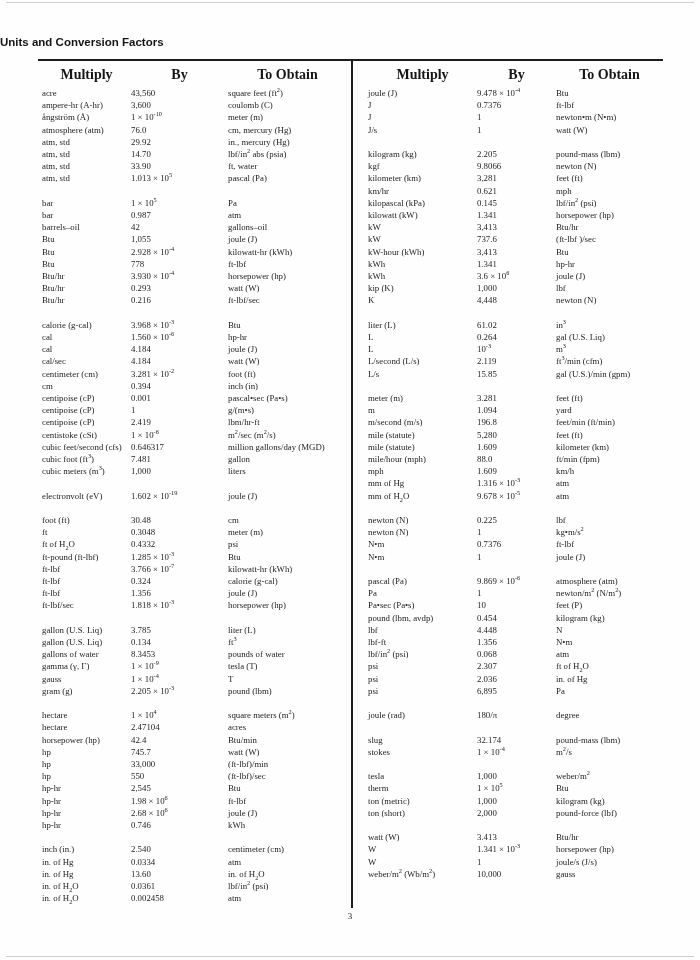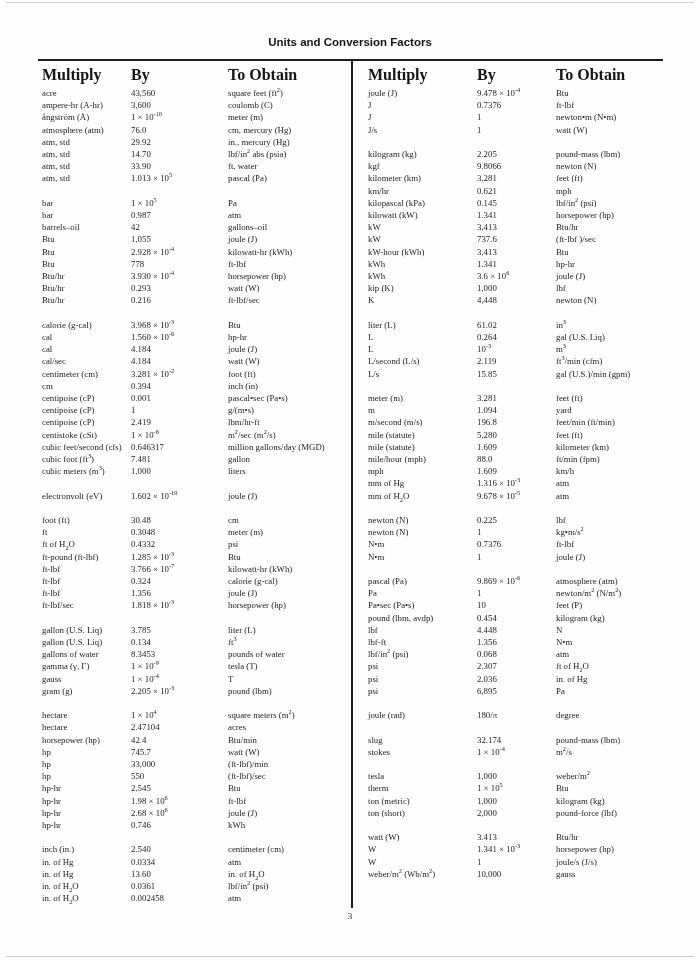--- a/index.html
+++ b/index.html
@@ -14,44 +14,45 @@
     background: #fefefe;
     color: #1d1d1d;
     overflow: hidden;
   }
   .scan-edge { position: absolute; left: 6px; right: 6px; height: 1px; background: #cfcfcf; }
   .scan-edge.top { top: 2px; }
   .scan-edge.bottom { top: 956px; }
 
   .title {
     position: absolute; top: 36px; left: 0; width: 100%;
-    text-align: center;
+    text-align: left;
     font-family: "Liberation Sans", sans-serif;
     font-weight: 700; font-size: 11.5px;
     color: #161616;
   }
   .top-rule {
     position: absolute; left: 38px; top: 59px;
     width: 625px; height: 2px; background: #1d1d1d;
   }
   .divider {
     position: absolute; left: 351px; top: 59px;
     width: 1.6px; height: 849px; background: #1d1d1d;
   }
 
   .half { position: absolute; top: 68px; }
   .half.left  { left: 42px;  width: 305px; }
   .half.right { left: 368px; width: 295px; }
 
   .col-headers {
     display: grid;
-    font-weight: 700; font-size: 16px;
+    font-weight: 700; font-size: 14px;
     line-height: 13px;
     margin-bottom: 6px;
     color: #161616;
+    text-align: center;
   }
   .half.left  .col-headers, .half.left  .row { grid-template-columns: 89px 97px 1fr; }
   .half.right .col-headers, .half.right .row { grid-template-columns: 109px 79px 1fr; }
 
   .row { display: grid; font-size: 8.8px; line-height: 12.2px; }
   .group { margin-bottom: 12.2px; }
   .group:last-child { margin-bottom: 0; }
   .cell { white-space: nowrap; }
   sup, sub { font-size: 6.3px; line-height: 0; }
 

